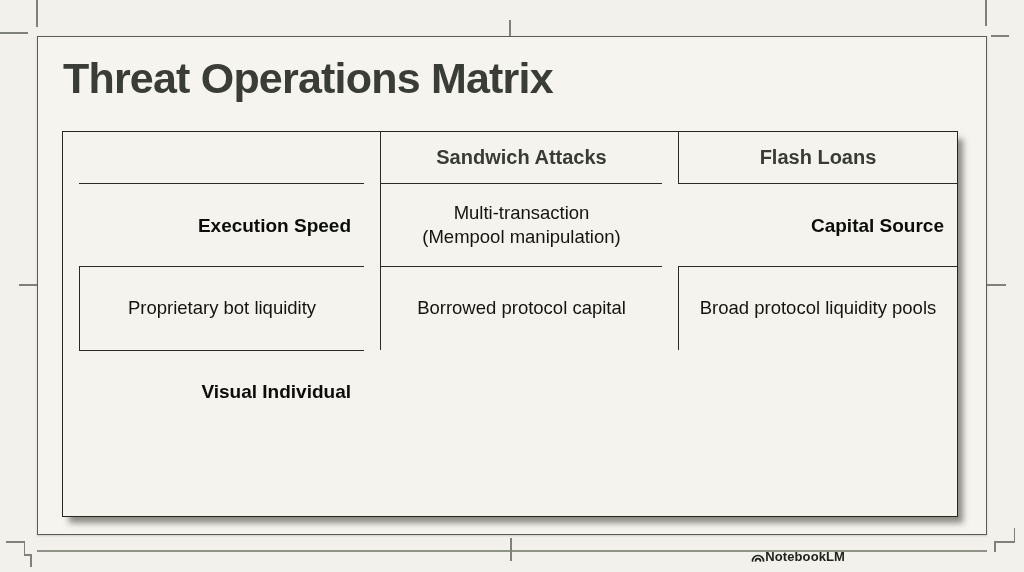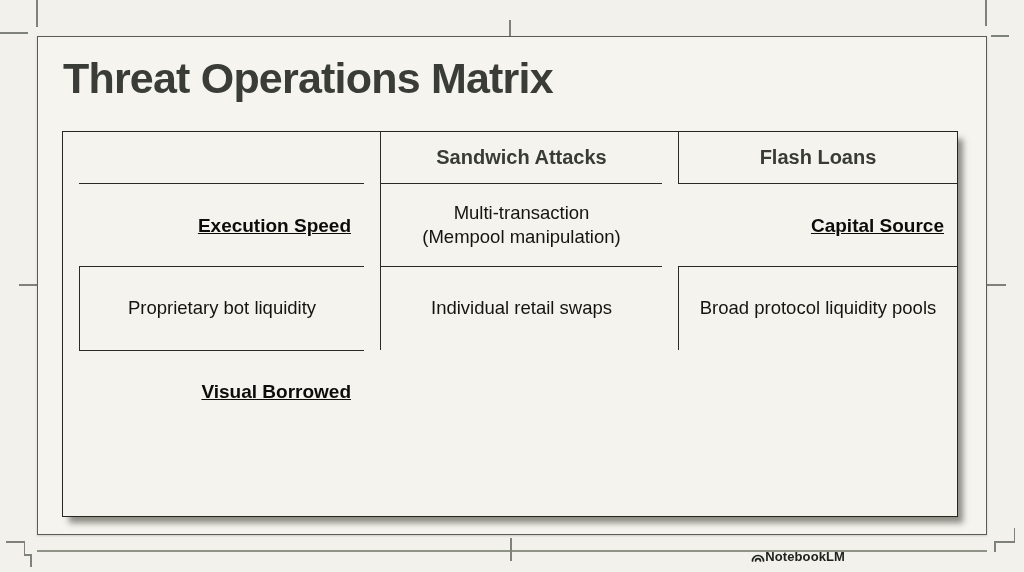--- a/index.html
+++ b/index.html
@@ -64,21 +64,20 @@
     color: #393c36;
   }
   .cell.row-label {
     justify-content: flex-end;
     text-align: right;
     padding-right: 13px;
     font-weight: 700;
     font-size: 19px;
     color: #0c0c0a;
     white-space: nowrap;
-    text-decoration: underline;
   }
 
   
   .mark { position: absolute; background: #7f8278; }
   .mark.light { background: #8f9287; }
   .m-tl-v { left: 36px;  top: 0;     width: 2px;  height: 27px; }
   .m-tl-h { left: 0;     top: 32px;  width: 28px; height: 2px;  }
   .m-tc-v { left: 509px; top: 20px;  width: 2px;  height: 17px; }
   .m-tr-v { left: 985px; top: 0;     width: 2px;  height: 26px; }
   .m-tr-h { left: 991px; top: 35px;  width: 18px; height: 2px;  }
@@ -143,25 +142,25 @@
     <div class="cell col-header"></div>
     <div class="cell col-header b-left">Sandwich Attacks</div>
     <div class="cell col-header b-left">Flash Loans</div>
 
     <div class="cell row-label b-top">Execution Speed</div>
     <div class="cell b-left b-top">Multi-transaction
 (Mempool manipulation)</div>
 
     <div class="cell row-label b-top">Capital Source</div>
     <div class="cell b-left b-top">Proprietary bot liquidity</div>
+    <div class="cell b-left b-top">Borrowed protocol capital</div>
 
-    <div class="cell b-left b-top">Individual retail swaps</div>
     <div class="cell b-left b-top">Broad protocol liquidity pools</div>
 
-    <div class="cell row-label b-top">Visual Borrowed</div>
+    <div class="cell row-label b-top">Visual Individual</div>
   </div>
 
   <div class="branding">
     <span>
       <svg width="14" height="12" viewBox="0 0 14 12" fill="none">
         <path d="M1.5 10 A5.5 5.5 0 0 1 12.5 10" stroke="#20221e" stroke-width="1.7" stroke-linecap="round"></path>
         <path d="M4.6 10 A2.4 2.4 0 0 1 9.4 10" stroke="#20221e" stroke-width="1.7" stroke-linecap="round"></path>
       </svg>
     </span>
     <span class="label">NotebookLM</span>

